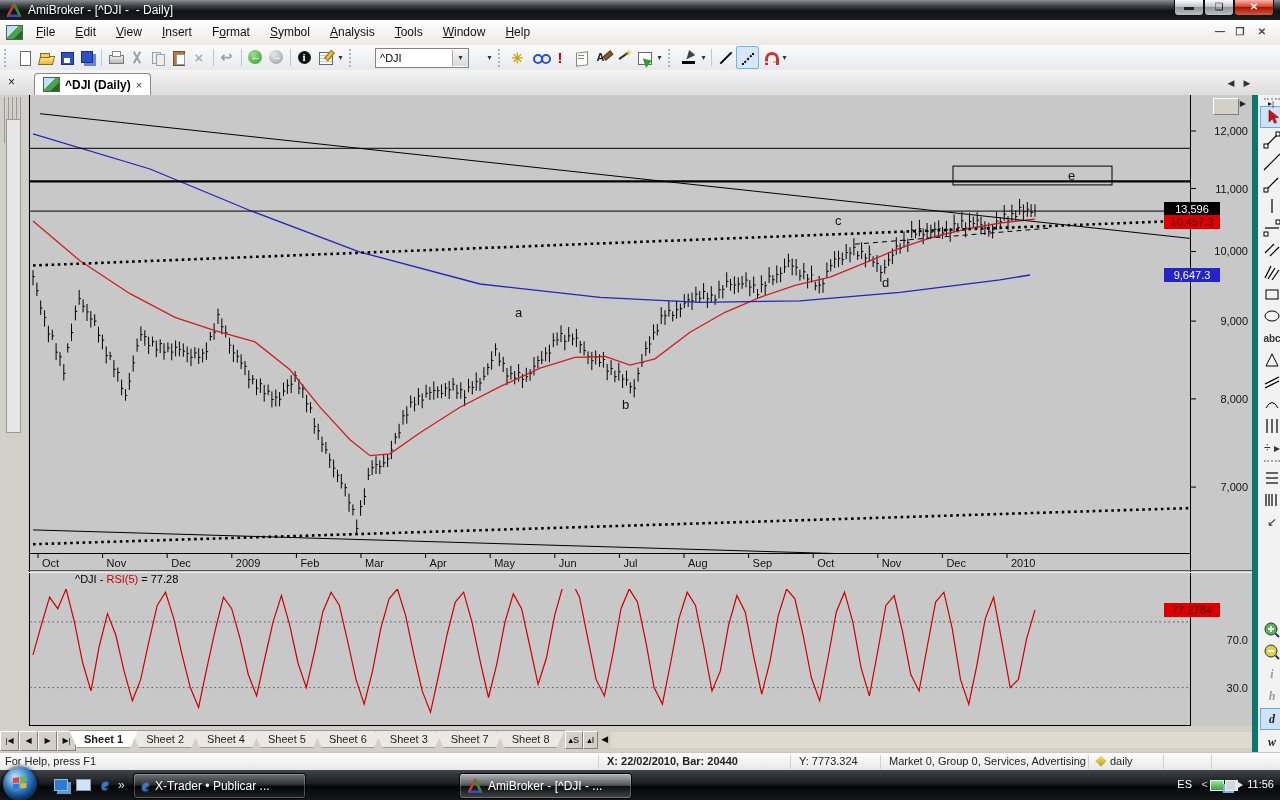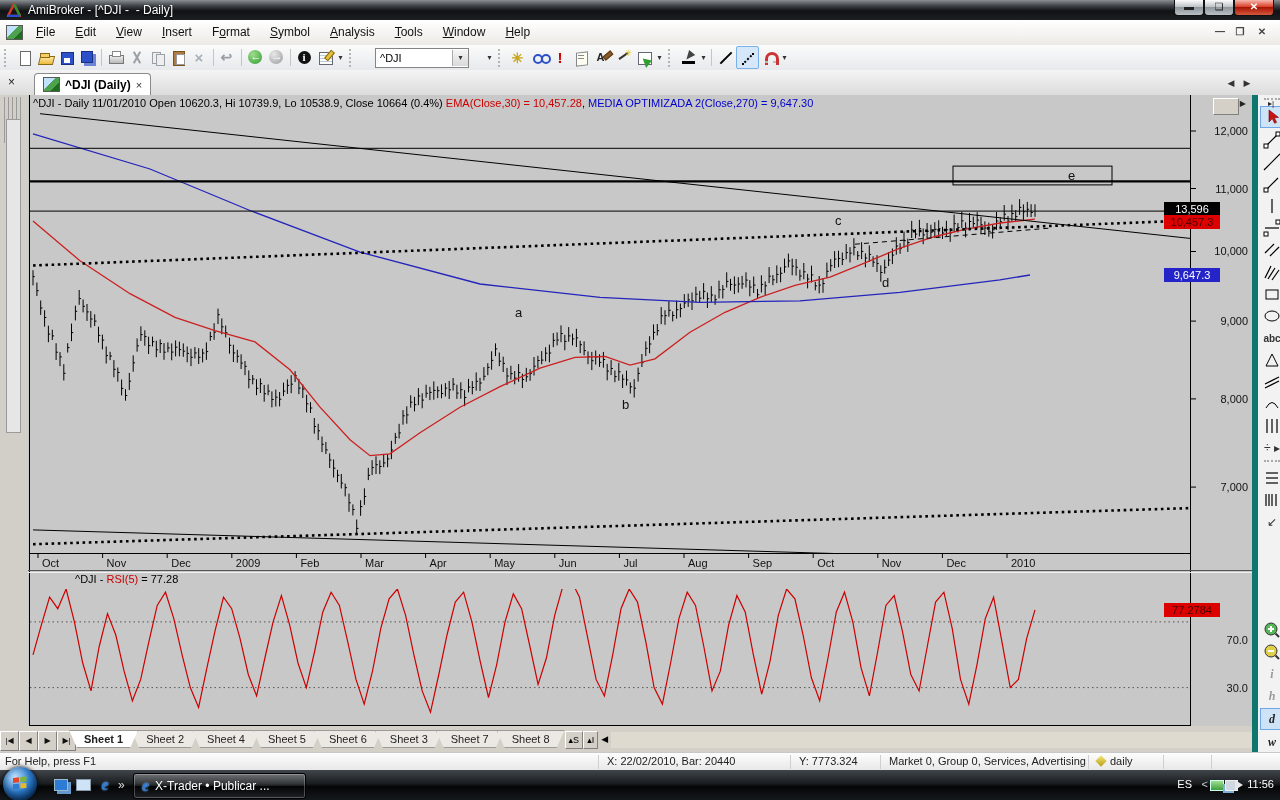--- a/index.html
+++ b/index.html
@@ -359,21 +359,20 @@
       <line x1="1190.5" y1="131.0" x2="1196" y2="131.0" stroke="#000"></line>
       <line x1="1190.5" y1="188.5" x2="1196" y2="188.5" stroke="#000"></line>
       <line x1="1190.5" y1="251.5" x2="1196" y2="251.5" stroke="#000"></line>
       <line x1="1190.5" y1="321.1" x2="1196" y2="321.1" stroke="#000"></line>
       <line x1="1190.5" y1="398.9" x2="1196" y2="398.9" stroke="#000"></line>
       <line x1="1190.5" y1="487.1" x2="1196" y2="487.1" stroke="#000"></line>
       <line x1="30" y1="621.9" x2="1190" y2="621.9" stroke="#555" stroke-width="1" stroke-dasharray="1.5 3"></line>
       <line x1="30" y1="687.6" x2="1190" y2="687.6" stroke="#555" stroke-width="1" stroke-dasharray="1.5 3"></line>
       <path d="M33.0,654.8L41.3,625.1L49.6,597.2L57.8,608.7L66.1,589.0L74.4,621.9L82.7,663.0L91.0,690.9L99.2,646.5L107.5,613.6L115.8,635.0L124.1,671.2L132.4,700.8L140.7,679.4L148.9,641.6L157.2,605.4L165.5,592.2L173.8,618.6L182.1,654.8L190.3,687.6L198.6,707.4L206.9,667.9L215.2,630.1L223.5,597.2L231.7,608.7L240.0,638.3L248.3,674.5L256.6,695.9L264.9,658.0L273.1,621.9L281.4,595.5L289.7,625.1L298.0,663.0L306.3,687.6L314.6,651.5L322.8,612.0L331.1,592.2L339.4,605.4L347.7,641.6L356.0,679.4L364.2,704.1L372.5,671.2L380.8,628.4L389.1,598.8L397.4,589.0L405.6,615.3L413.9,654.8L422.2,690.9L430.5,712.3L438.8,674.5L447.0,635.0L455.3,602.1L463.6,592.2L471.9,621.9L480.2,661.3L488.5,697.5L496.7,664.6L505.0,621.9L513.3,593.9L521.6,608.7L529.9,646.5L538.1,684.4L546.4,658.0L554.7,615.3L563.0,585.7L571.3,580.7L579.5,597.2L587.8,638.3L596.1,679.4L604.4,695.9L612.7,654.8L621.0,608.7L629.2,589.0L637.5,602.1L645.8,641.6L654.1,687.6L662.4,704.1L670.6,663.0L678.9,618.6L687.2,592.2L695.5,605.4L703.8,646.5L712.0,690.9L720.3,671.2L728.6,625.1L736.9,595.5L745.2,612.0L753.4,654.8L761.7,694.2L770.0,661.3L778.3,615.3L786.6,589.0L794.9,598.8L803.1,635.0L811.4,677.8L819.7,700.8L828.0,658.0L836.3,612.0L844.5,592.2L852.8,621.9L861.1,667.9L869.4,695.9L877.7,651.5L885.9,605.4L894.2,595.5L902.5,631.7L910.8,674.5L919.1,690.9L927.3,646.5L935.6,602.1L943.9,592.2L952.2,628.4L960.5,679.4L968.8,704.1L977.0,664.6L985.3,618.6L993.6,597.2L1001.9,641.6L1010.2,687.6L1018.4,679.4L1026.7,638.3L1035.0,609.9" stroke="#cc0000" stroke-width="1.2" fill="none" clip-path="url(#clipRsi)"></path>
     </svg>
-  <div class="ovl" id="chart-title-1"><span style="color: rgb(0, 0, 0);">^DJI - Daily 11/01/2010 Open 10620.3, Hi 10739.9, Lo 10538.9, Close 10664 (0.4%) </span><span style="color: rgb(204, 0, 0);">EMA(Close,30) = 10,457.28</span><span style="color: rgb(0, 0, 0);">, </span><span style="color: rgb(0, 0, 204);">MEDIA OPTIMIZADA 2(Close,270) = 9,647.30</span></div>
   <div class="ovl" id="rsi-title"><span style="color: rgb(0, 0, 0);">^DJI - </span><span style="color: rgb(204, 0, 0);">RSI(5)</span><span style="color: rgb(0, 0, 0);"> = 77.28</span></div>
   <div id="html-labels">
       <div class="pricelab" style="left: 1196px; top: 30px;">12,000</div>
       <div class="pricelab" style="left: 1196px; top: 88px;">11,000</div>
       <div class="pricelab" style="left: 1196px; top: 150px;">10,000</div>
       <div class="pricelab" style="left: 1196px; top: 220px;">9,000</div>
       <div class="pricelab" style="left: 1196px; top: 298px;">8,000</div>
       <div class="pricelab" style="left: 1196px; top: 386px;">7,000</div>
       <div class="pricebox" style="top: 107px; background: rgb(0, 0, 0); color: rgb(255, 255, 255);">13,596</div>
       <div class="pricebox" style="top: 120px; background: rgb(221, 0, 0); color: rgb(74, 0, 0);">10,457.3</div>
@@ -525,21 +524,21 @@
       <div class="minibtn" style="border: none; background: none;">◀</div>
       <div id="sheet-scroll-track"></div>
     </div>
   <div id="sheet-thumb"></div>
   <div class="shend" style="right:34px;">▶</div>
   <div class="shend" style="right:6px;">▸|</div>
 </div>
 
 <div class="abs" id="statusbar">
   <span id="st-help">For Help, press F1</span>
-<div class="stcell" style="left: 598px; width: 192px;">X: 22/02/2010, Bar: 20440</div>
+<div class="stcell" style="left: 598px; width: 192px; font-weight: bold;">X: 22/02/2010, Bar: 20440</div>
     <div class="stcell" style="left: 790px; width: 90px;">Y: 7773.324</div>
     <div class="stcell" style="left: 880px; width: 208px;">Market 0, Group 0, Services, Advertising</div>
     <div class="stcell" style="left: 1088px; width: 75px;"><span class="diamond"></span>daily</div>
     <div class="stcell" style="left: 1163px; width: 48px;"></div>
     <div class="stcell" style="left: 1211px; width: 48px;"></div>
   </div>
 
 <div class="abs" id="taskbar">
   <div id="orb">
     <svg width="16" height="16" viewBox="0 0 16 16">
@@ -565,13 +564,21 @@
       <span style="width:13px;height:10px;background:#cfe3f7;border:1px solid #89a;display:inline-block"></span>
     </div>
     <div class="qicon" style="left: 96px;">
       <span class="ie-e">e</span>
     </div>
     <div class="chevron" style="left: 118px;">»</div>
     <div class="tkbtn" style="left: 133px; width: 155px;">
       <span class="ie-e">e</span>
       <span style="overflow:hidden;text-overflow:ellipsis">X-Trader • Publicar ...</span>
     </div>
+    <div class="tkbtn active" style="left: 459px; width: 155px;">
+      <svg width="14" height="14" viewBox="0 0 14 14">
+        <path d="M7 1 L1 13 L13 13 Z" fill="none" stroke="#d33a2a" stroke-width="2.4"></path>
+        <path d="M7 1 L13 13" stroke="#2f8f2f" stroke-width="2.4"></path>
+        <path d="M1 13 L13 13" stroke="#2a4fd3" stroke-width="2.4"></path>
+      </svg>
+      <span style="overflow:hidden;text-overflow:ellipsis">AmiBroker - [^DJI - ...</span>
+    </div>
   </div>
 
 </body></html>

